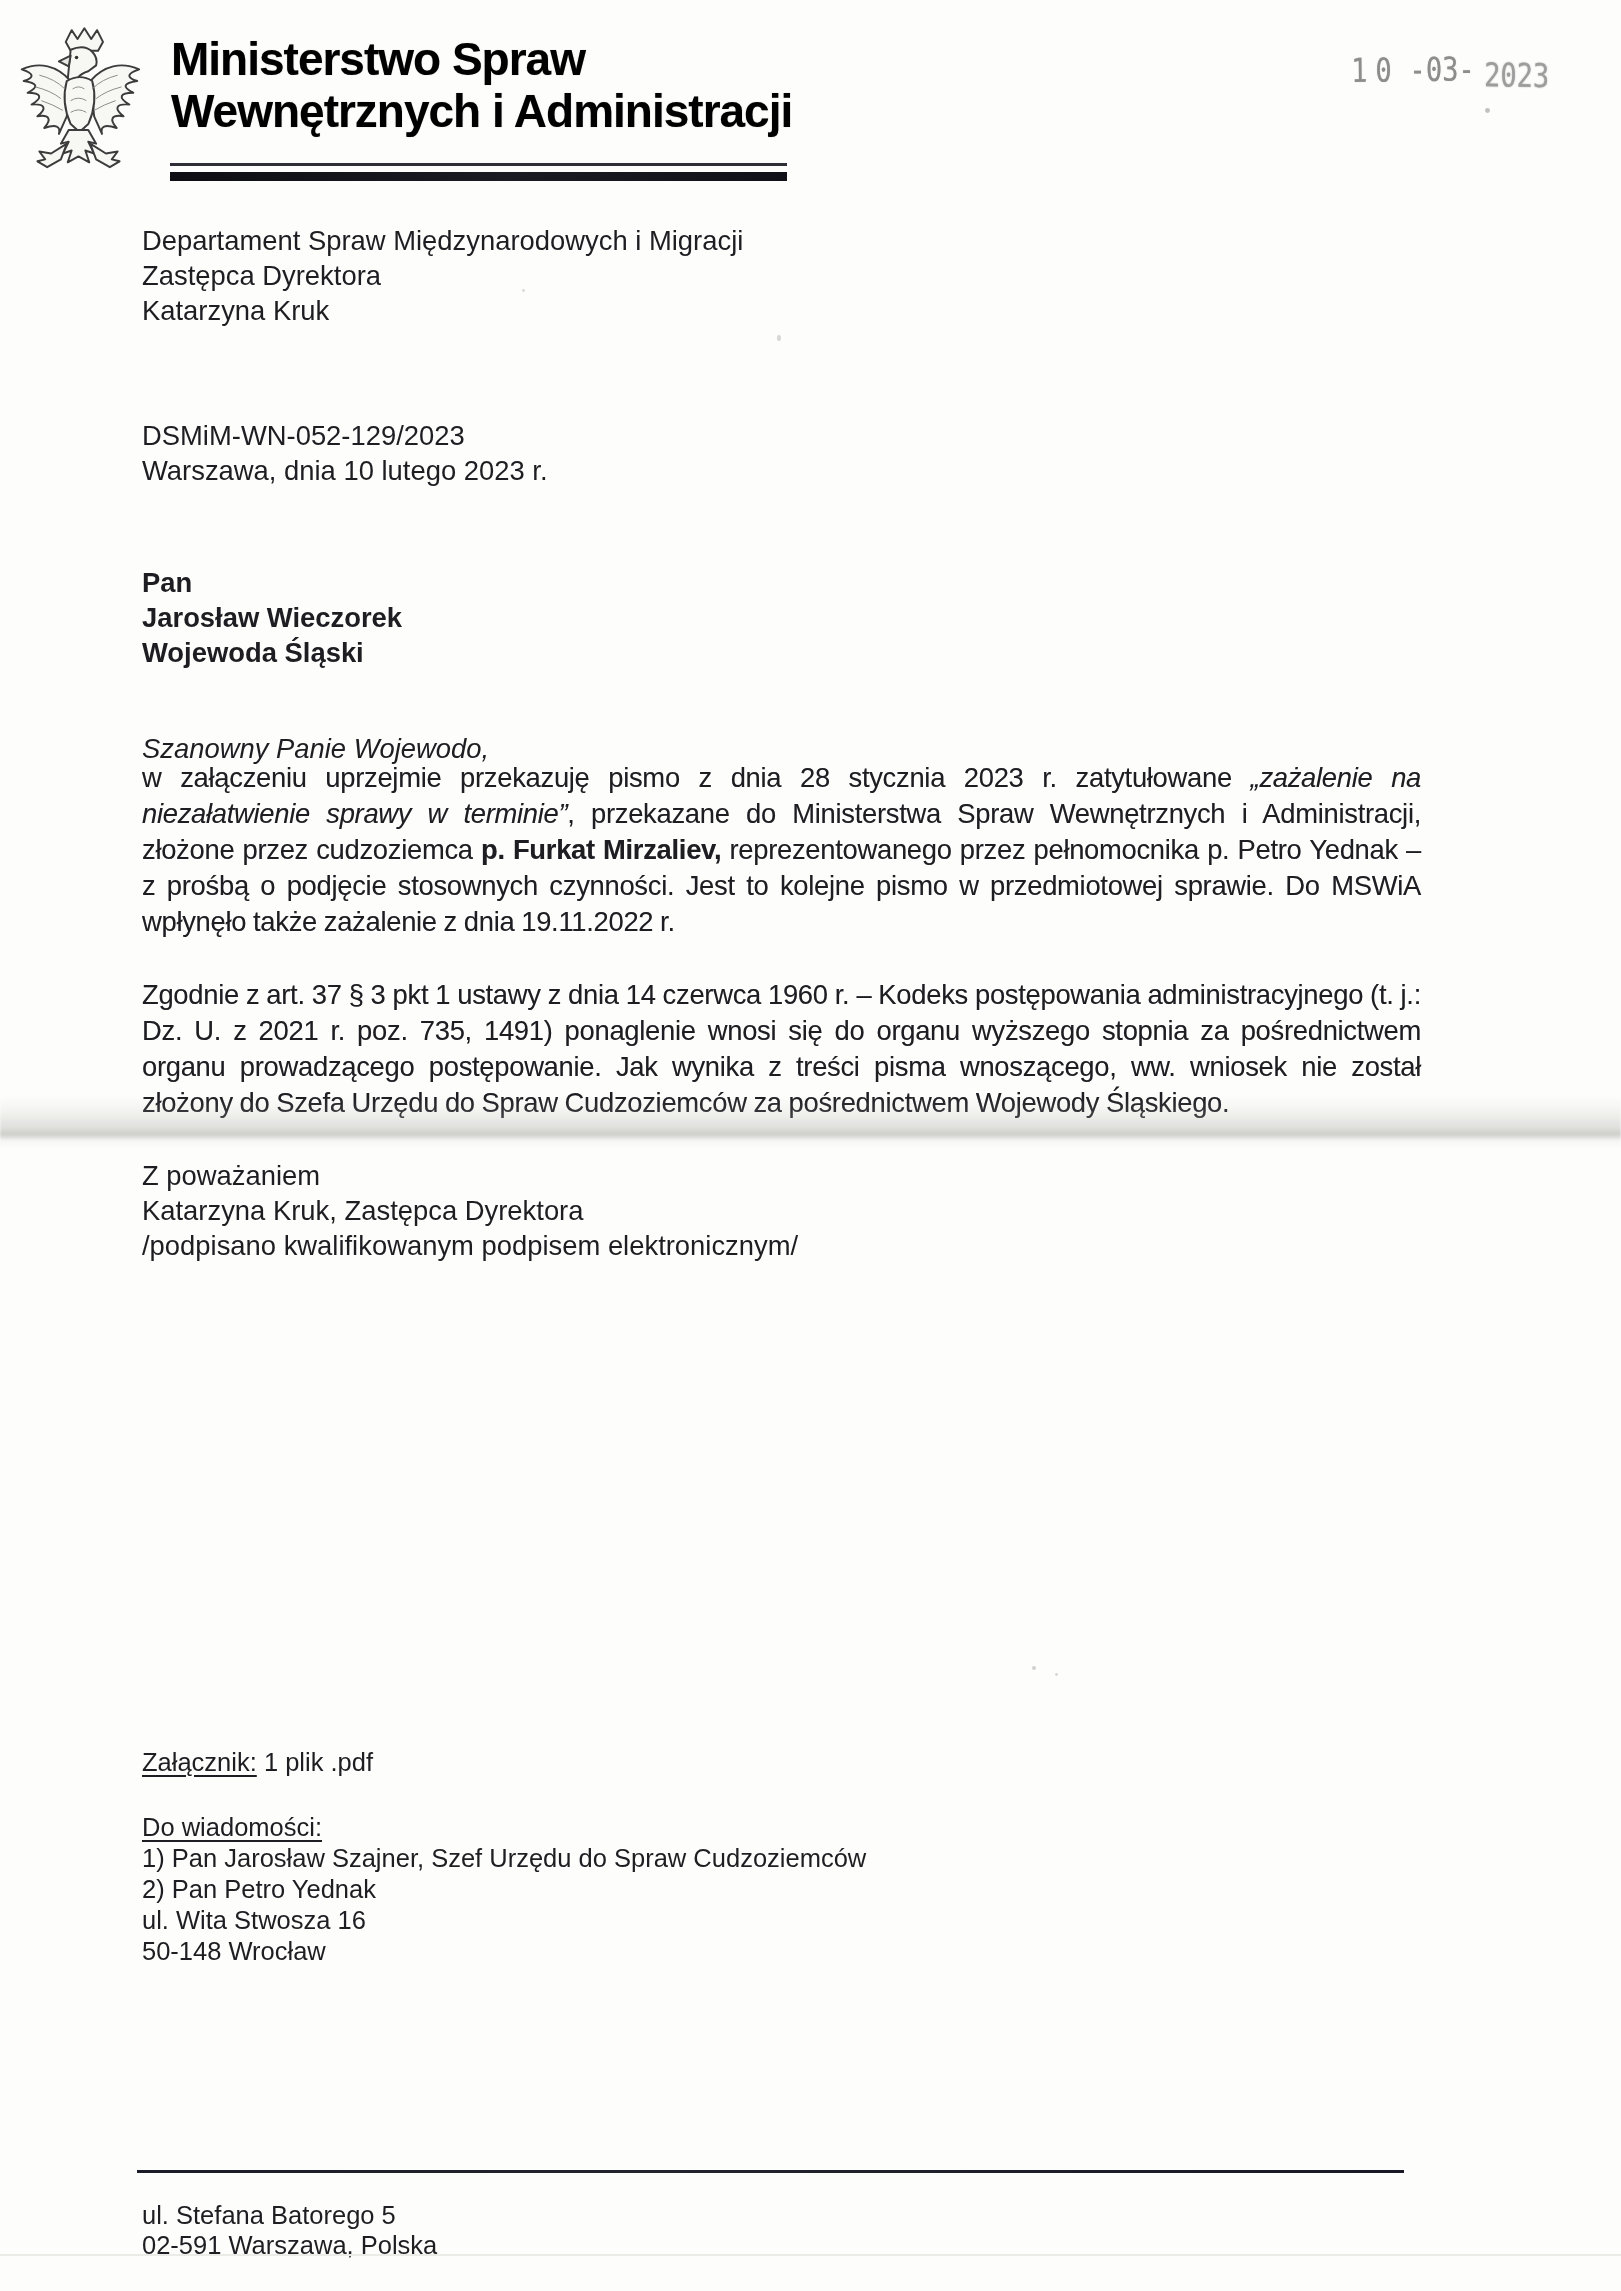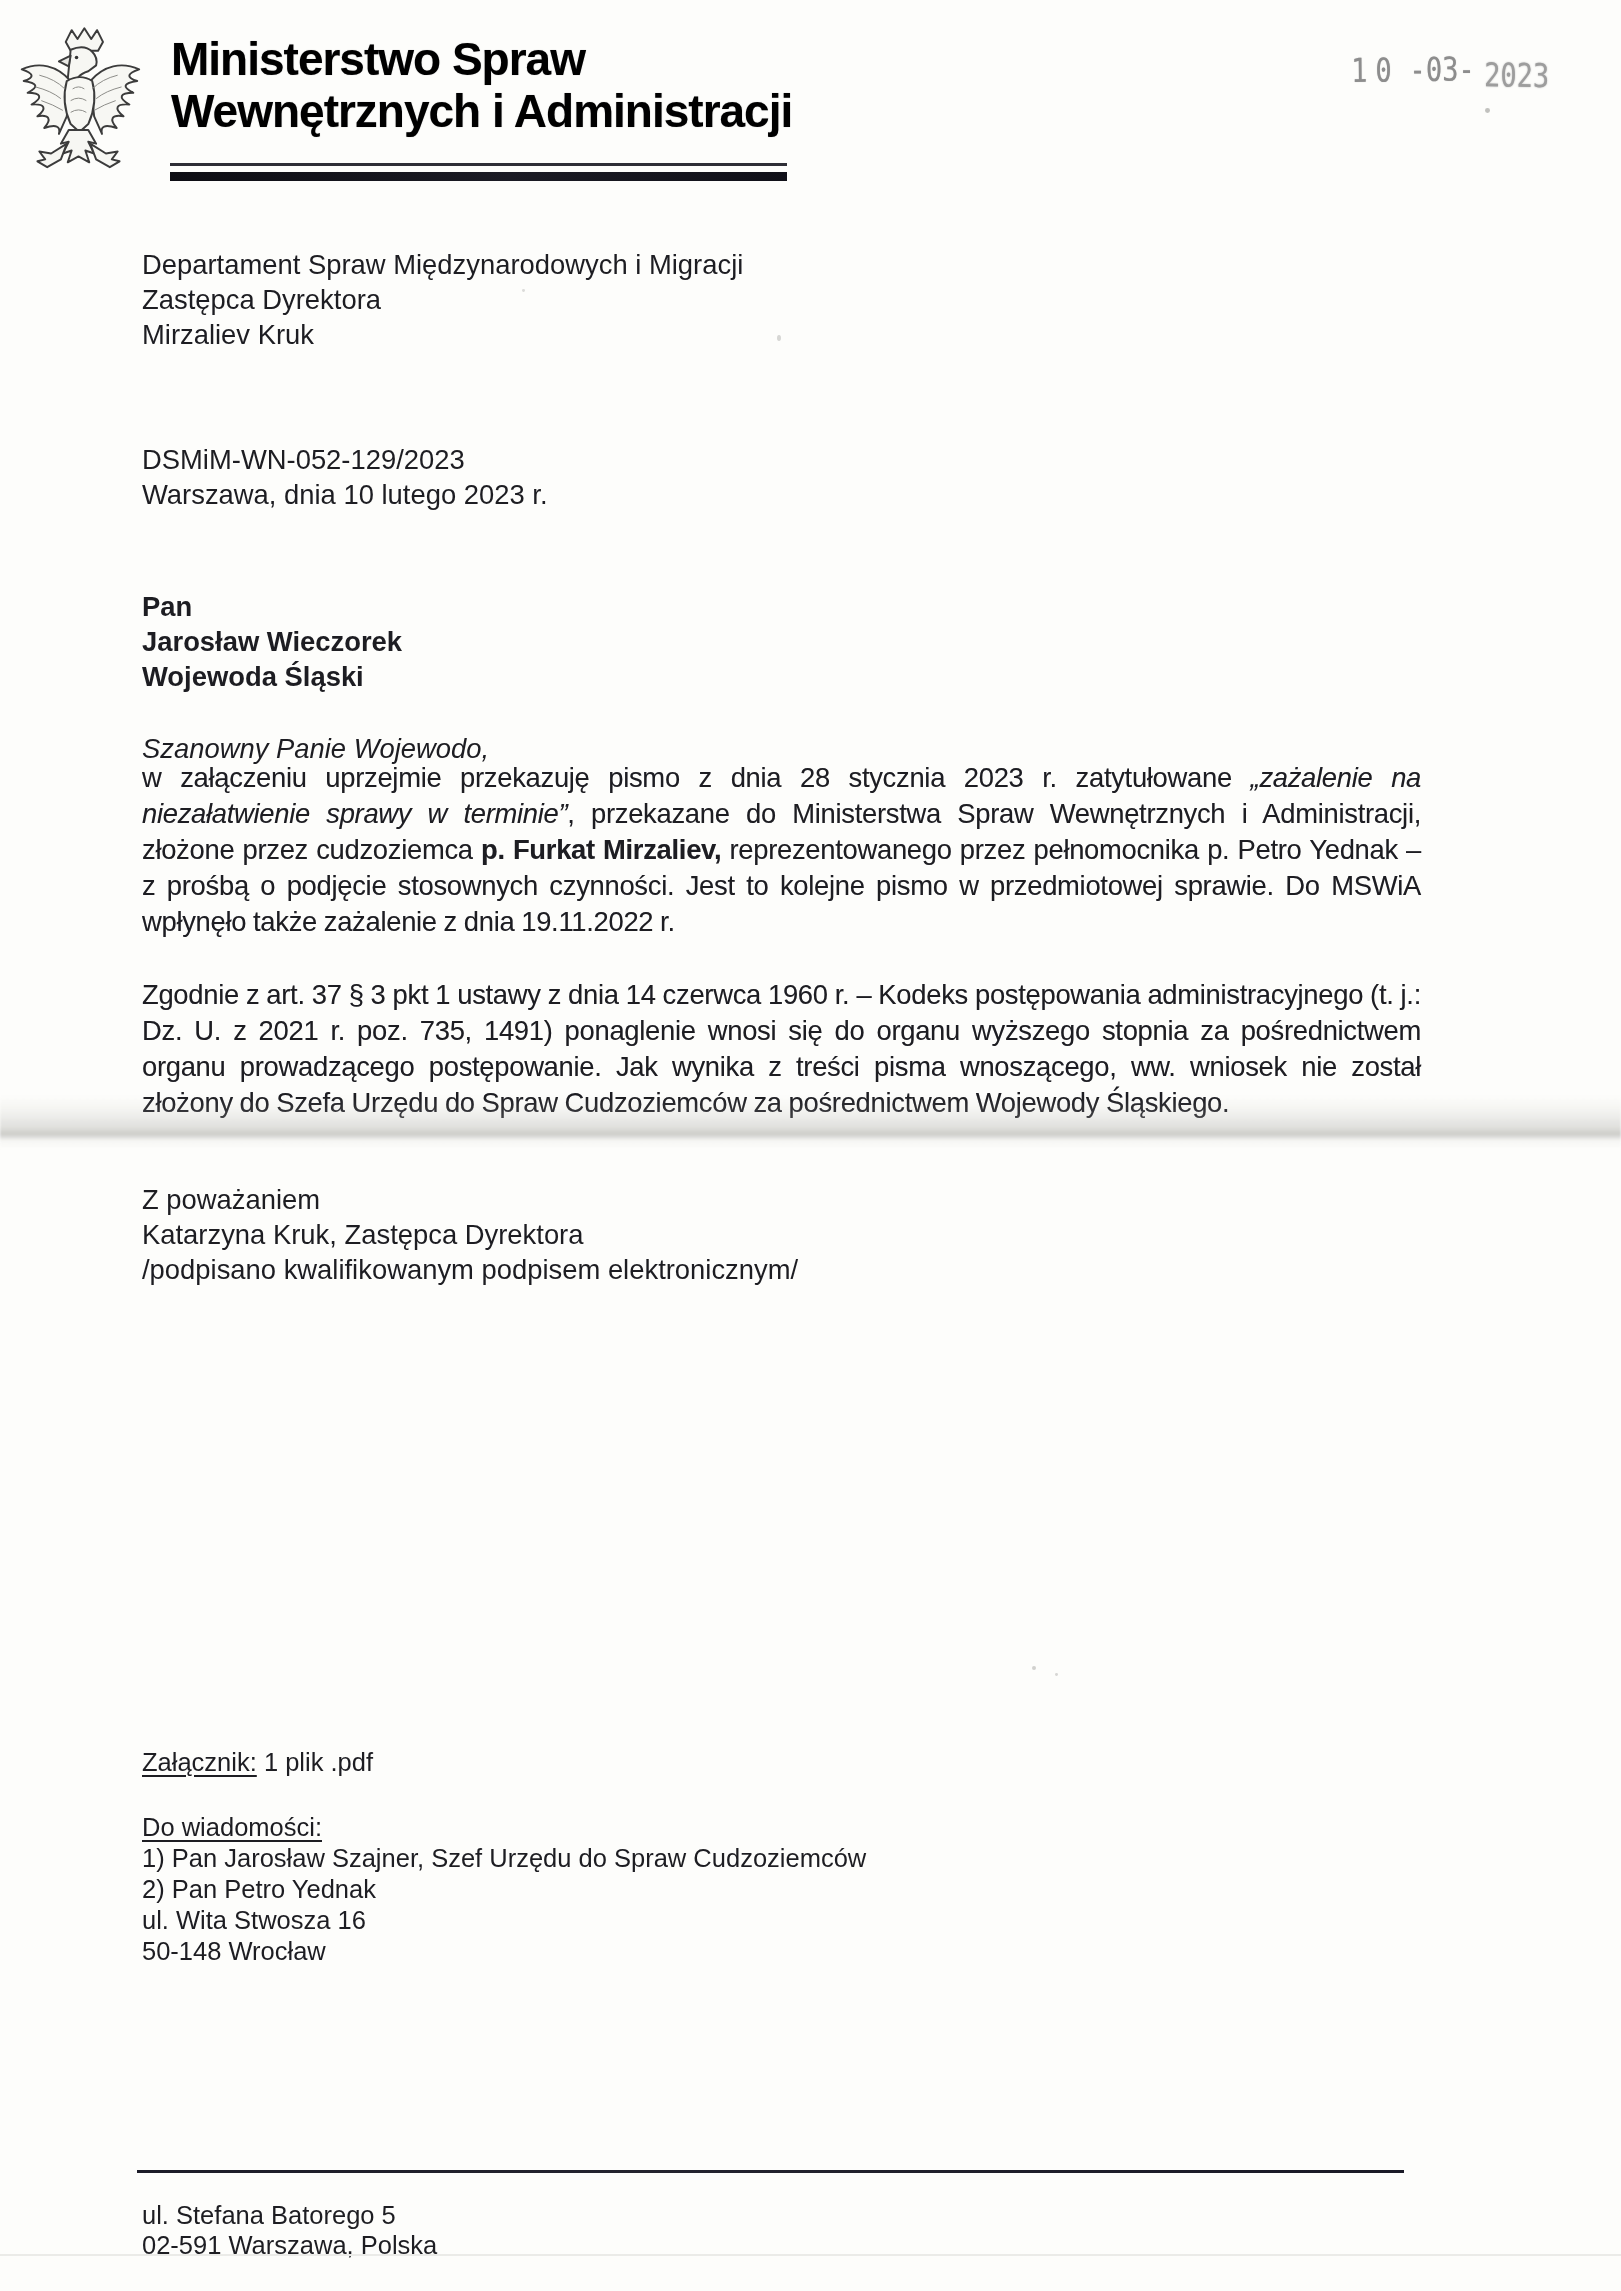--- a/index.html
+++ b/index.html
@@ -29,21 +29,21 @@
     font-family:"DejaVu Sans Mono",monospace;
     font-size:33px;color:#8d8d8d;
     display:flex;gap:11.8px;align-items:flex-start;
     transform:scaleX(.82) rotate(-.6deg);transform-origin:left top;
     text-shadow:0 0 1px #b5b5b5;
   }
   .stamp .day{letter-spacing:9.8px;}
   .stamp .yr{transform:translateY(6.9px) rotate(1.5deg);color:#9d9d9d;text-shadow:0 0 2px #b9b9b9;}
   .speck{border-radius:50%;background:#8f8f8c;}
   
-  .blk{font-size:27.4px;line-height:35px;margin-top:24px;}
+  .blk{font-size:27.4px;line-height:35px;}
   .blk div{white-space:nowrap;}
   .sender{left:142px;top:223px;}
   .ref{left:142px;top:418px;}
   .addressee{left:142px;top:565px;font-weight:700;}
   .salutation{left:142px;top:731px;font-size:27.4px;line-height:35px;font-style:italic;text-align:right;}
   .para{
     left:142px;width:1279px;
     font-size:27.4px;line-height:36px;
     text-align:justify;letter-spacing:-0.3px;word-spacing:-0.5px;
     text-shadow:0 0 0.6px rgba(20,20,35,.3);
@@ -115,21 +115,21 @@
   </div>
   <div class="abs speck" style="left:1485px;top:108px;width:4.9px;height:4.9px;opacity:.55;"></div>
   <div class="abs speck" style="left:777px;top:335px;width:3.9px;height:5.9px;opacity:.35;"></div>
   <div class="abs speck" style="left:522px;top:289px;width:2.9px;height:2.9px;opacity:.3;"></div>
   <div class="abs speck" style="left:1032px;top:1666px;width:3.9px;height:3.9px;opacity:.4;"></div>
   <div class="abs speck" style="left:1055px;top:1673px;width:2.9px;height:2.9px;opacity:.35;"></div>
 
   <div class="abs blk sender">
       <div>Departament Spraw Międzynarodowych i Migracji</div>
       <div>Zastępca Dyrektora</div>
-      <div>Mirzaliev Kruk</div>
+      <div>Katarzyna Kruk</div>
     </div>
 
   <div class="abs blk ref">
     <div>DSMiM-WN-052-129/2023</div>
     <div>Warszawa, dnia 10 lutego 2023 r.</div>
   </div>
 
   <div class="abs blk addressee">
       <div>Pan</div>
       <div>Jarosław Wieczorek</div>

